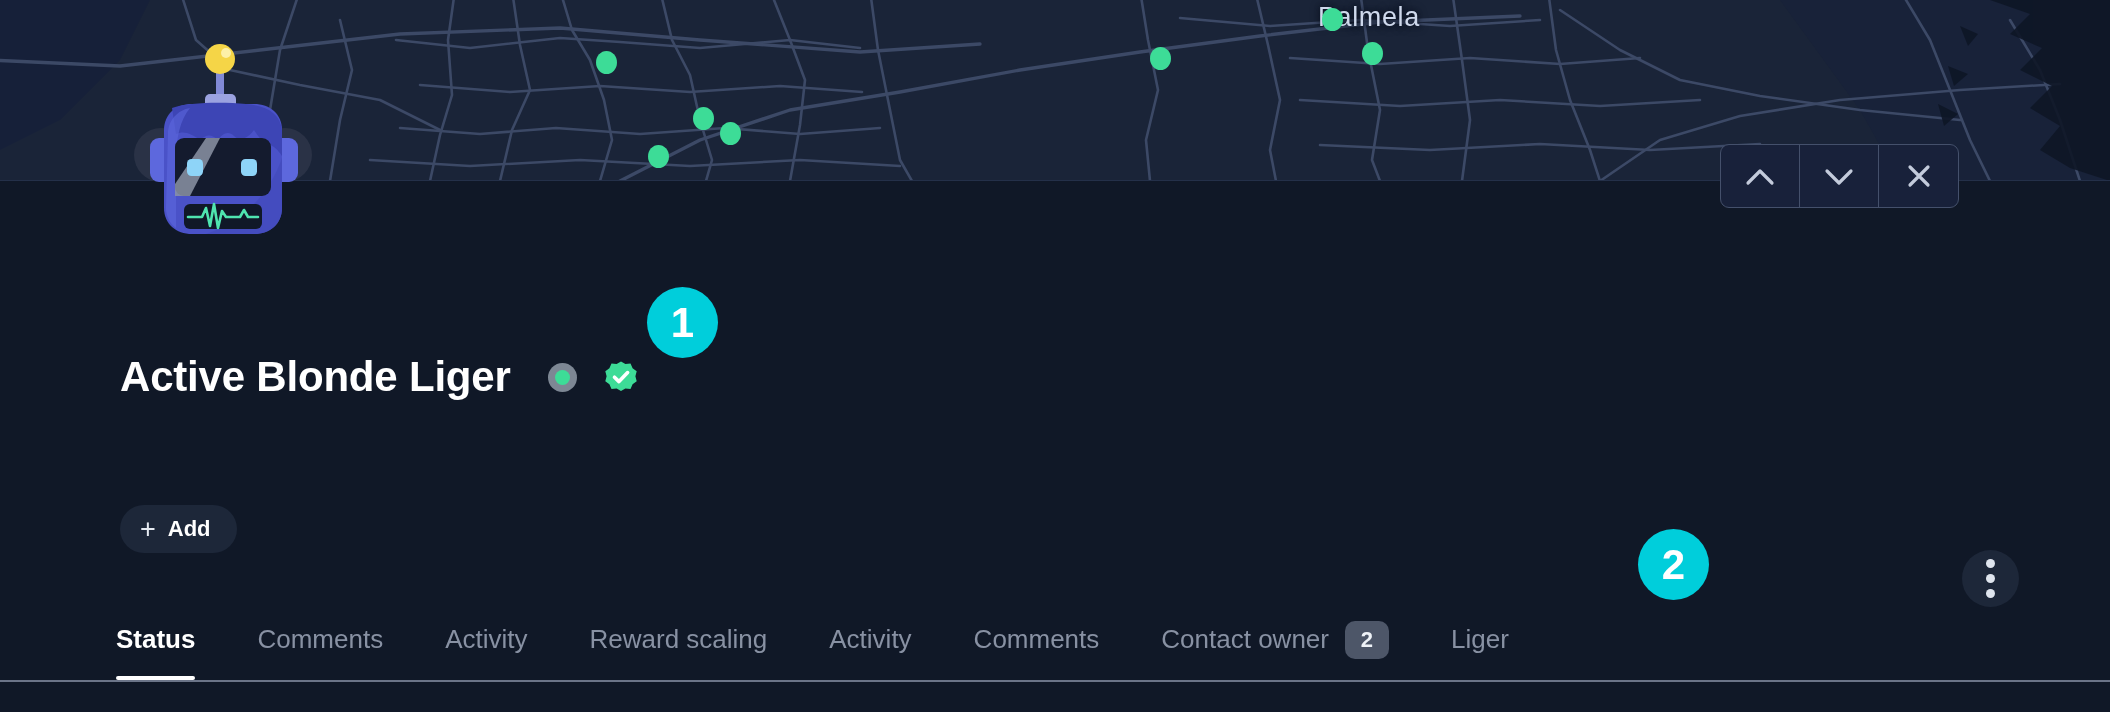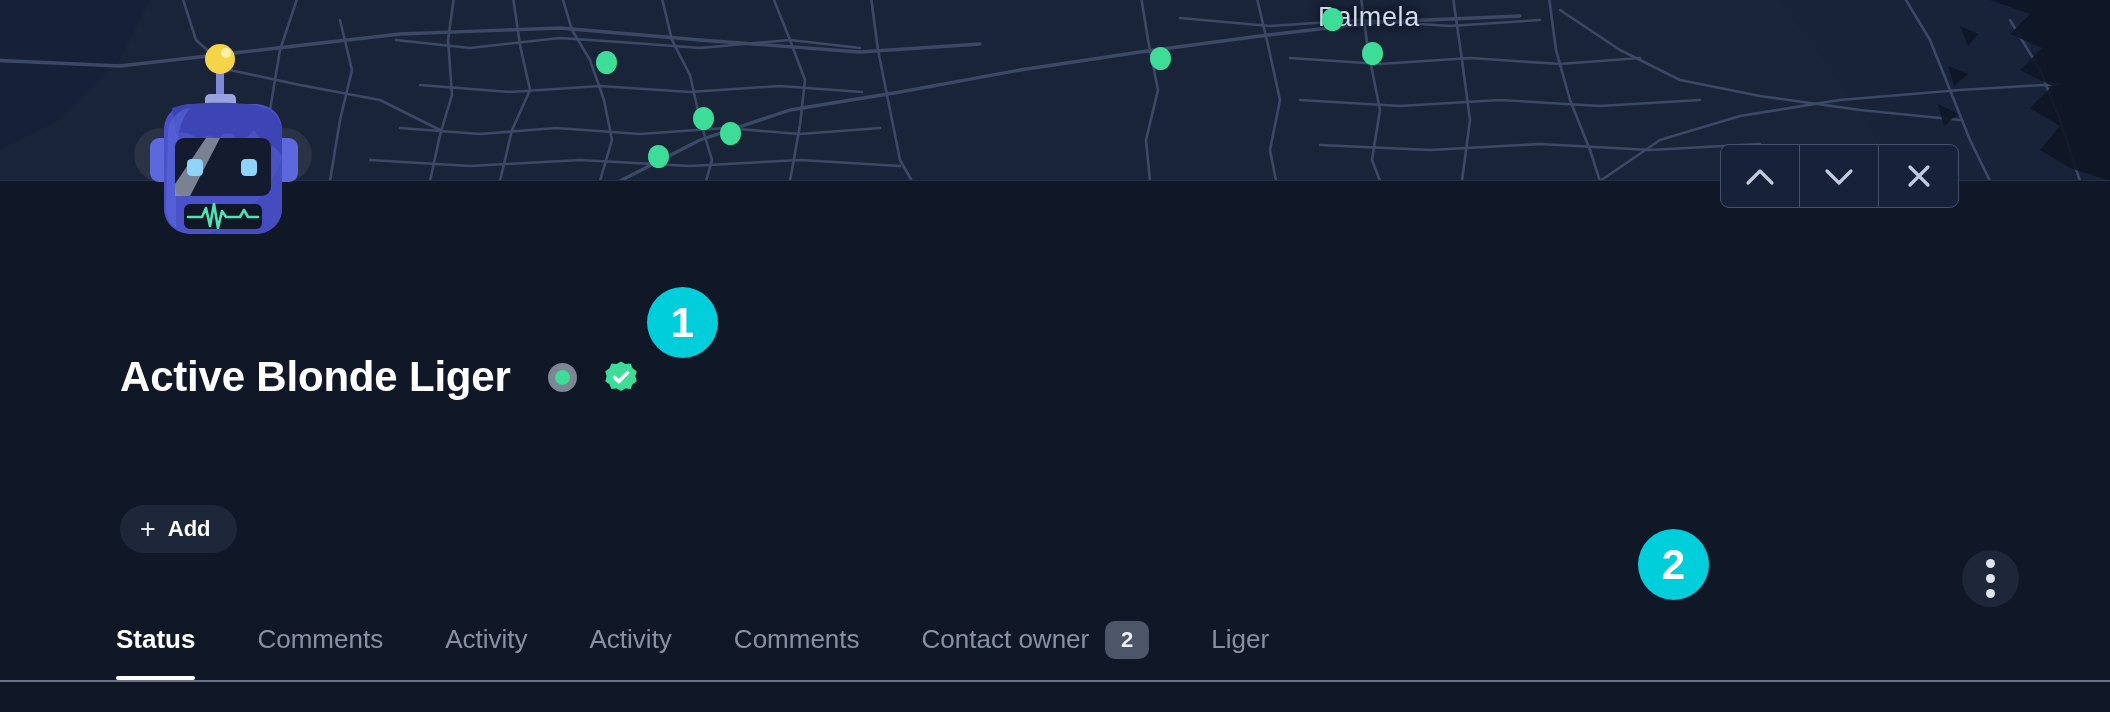--- a/index.html
+++ b/index.html
@@ -304,20 +304,23 @@
       <button class="tab active">
         <span>Status</span>
       </button>
       <button class="tab">
         <span>Comments</span>
       </button>
       <button class="tab">
         <span>Activity</span>
       </button>
       <button class="tab">
+        <span>Reward scaling</span>
+      </button>
+      <button class="tab">
         <span>Activity</span>
       </button>
       <button class="tab">
         <span>Comments</span>
       </button>
       <button class="tab">
         <span>Contact owner</span>
         <span class="tab-count">2</span>
       </button>
       <button class="tab">

